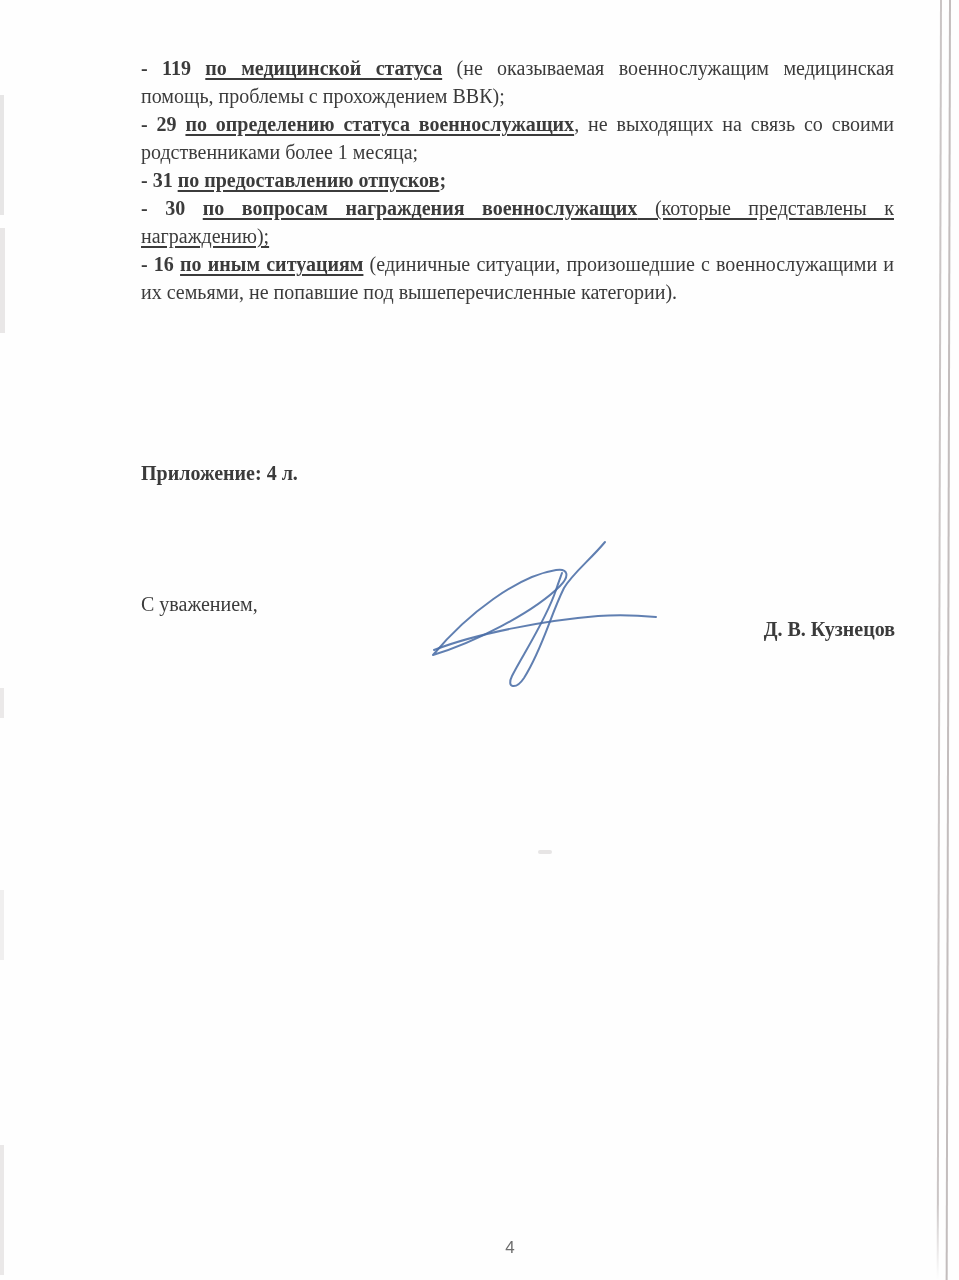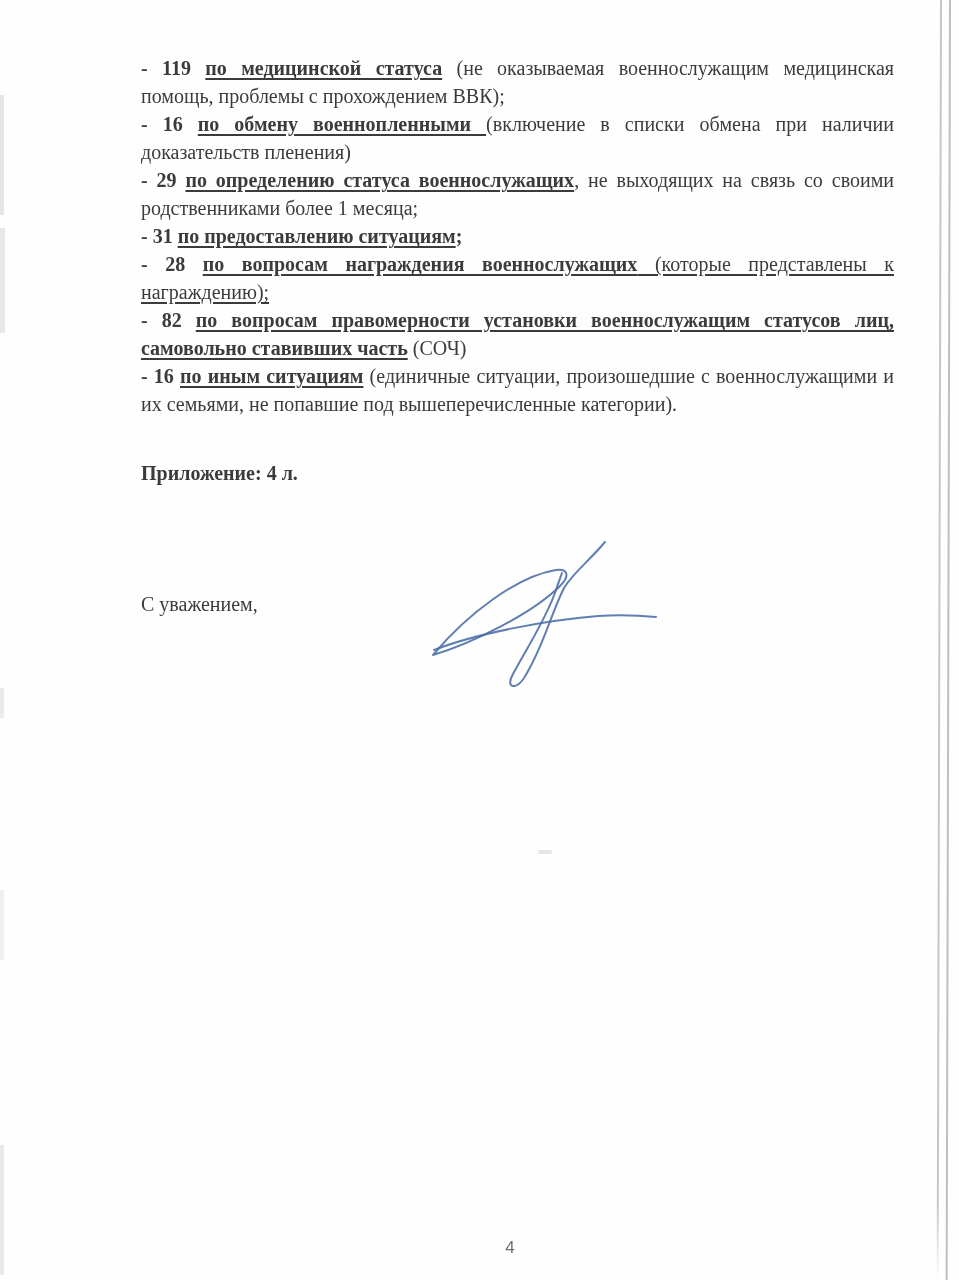--- a/index.html
+++ b/index.html
@@ -81,40 +81,39 @@
     background:rgba(205,200,200,.45);border-radius:2px;
   }
 </style>
 </head>
 <body>
 
 <div class="page">
 
   <div class="content">
       <p class="para"><span class="b">- 119 </span><span class="b u">по медицинской статуса</span><span> (не оказываемая военнослужащим медицинская помощь, проблемы с прохождением ВВК);</span></p>
-      <p class="para"><span class="b">- 16 </span><span class="b u">по обмену военнопленными </span><span>(включение в списки обмена при наличии доказательств пленения)</span></p>
       <p class="para"><span class="b">- 29 </span><span class="b u">по определению статуса военнослужащих</span><span>, не выходящих на связь со своими родственниками более 1 месяца;</span></p>
-      <p class="para"><span class="b">- 31 </span><span class="b u">по предоставлению ситуациям</span><span class="b">;</span></p>
-      <p class="para"><span class="b">- 28 </span><span class="b u">по вопросам награждения военнослужащих</span><span class="u"> (которые представлены к награждению);</span></p>
-      <p class="para"><span class="b">- 82 </span><span class="b u">по вопросам правомерности установки военнослужащим статусов лиц, самовольно ставивших часть</span><span> (СОЧ)</span></p>
+      <p class="para"><span class="b">- 31 </span><span class="b u">по предоставлению отпусков</span><span class="b">;</span></p>
+      <p class="para"><span class="b">- 30 </span><span class="b u">по вопросам награждения военнослужащих</span><span class="u"> (которые представлены к награждению);</span></p>
       <p class="para"><span class="b">- 16 </span><span class="b u">по иным ситуациям</span><span> (единичные ситуации, произошедшие с военнослужащими и их семьями, не попавшие под вышеперечисленные категории).</span></p>
     </div>
 
   <div class="attachment">Приложение: 4 л.</div>
 
   <div class="closing">С уважением,</div>
 
   <div class="signature">
     <svg viewBox="0 0 250 170" xmlns="http://www.w3.org/2000/svg">
       <path d="M 187,14 C 172,32 155,45 146,60 C 132,88 125,120 106,150 C 98,162 88,160 94,148 C 104,128 128,92 138,62 C 141,53 143,48 144,45"></path>
       <path d="M 15,127 C 50,85 100,48 138,42 C 150,40 152,48 142,58 C 115,85 55,115 15,127"></path>
       <path d="M 16,122 C 60,105 130,92 180,88 C 205,86 228,88 238,89"></path>
     </svg>
   </div>
 
+  <div class="signer">Д. В. Кузнецов</div>
 
   <div class="page-number">4</div>
 
   <div class="scan-line-inner"></div>
   <div class="scan-line-outer"></div>
   <div class="edge-smudge sm1"></div>
   <div class="edge-smudge sm2"></div>
   <div class="edge-smudge sm3"></div>
   <div class="edge-smudge sm4"></div>
   <div class="edge-smudge sm5"></div>

